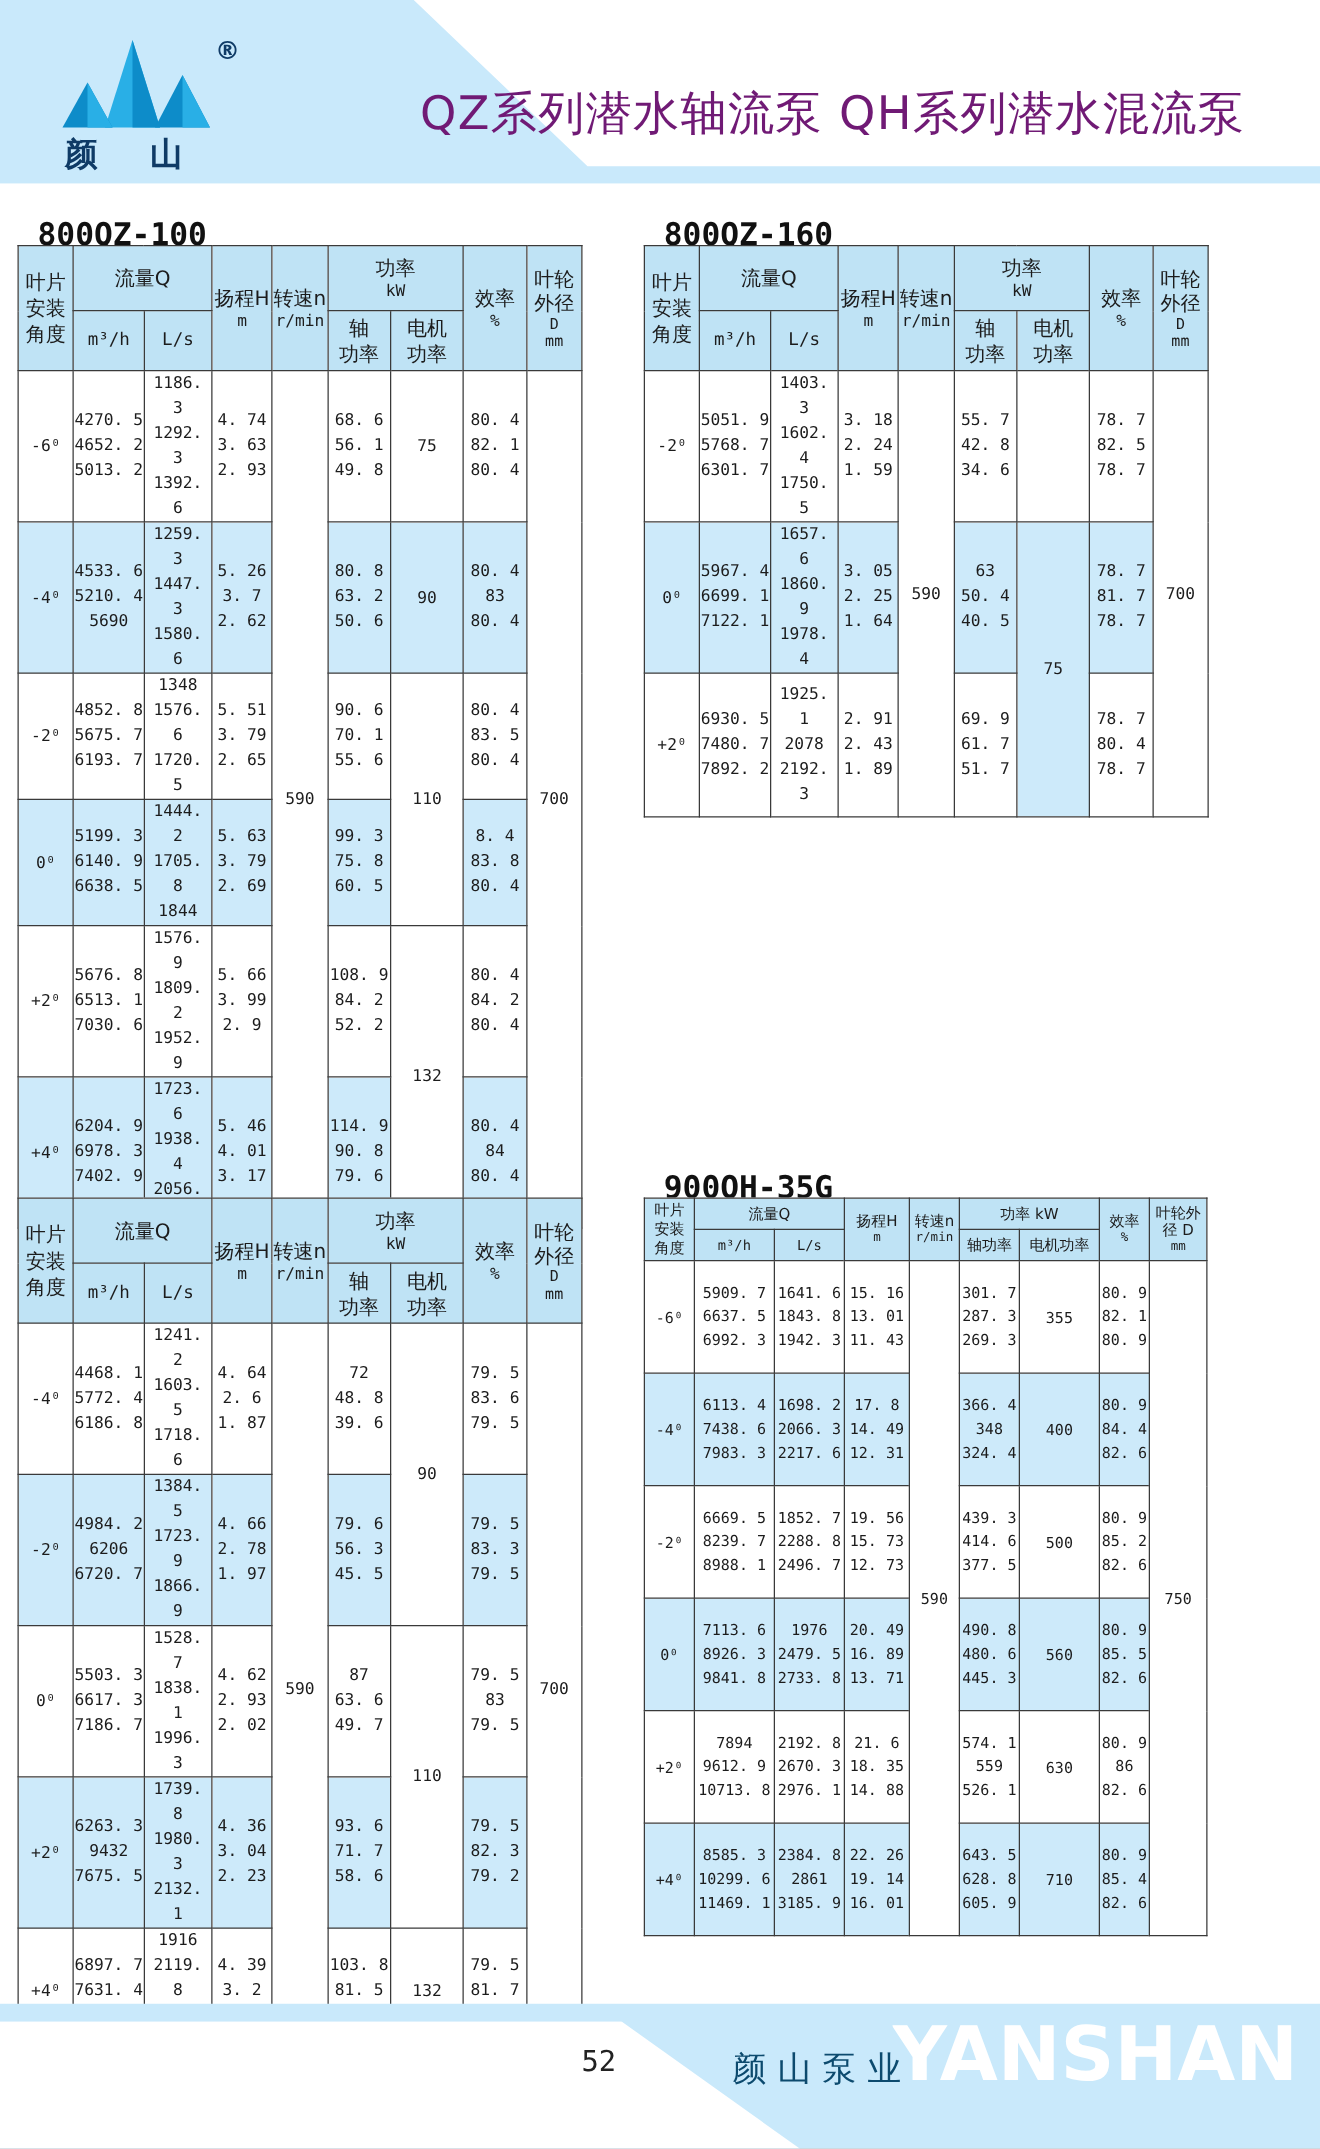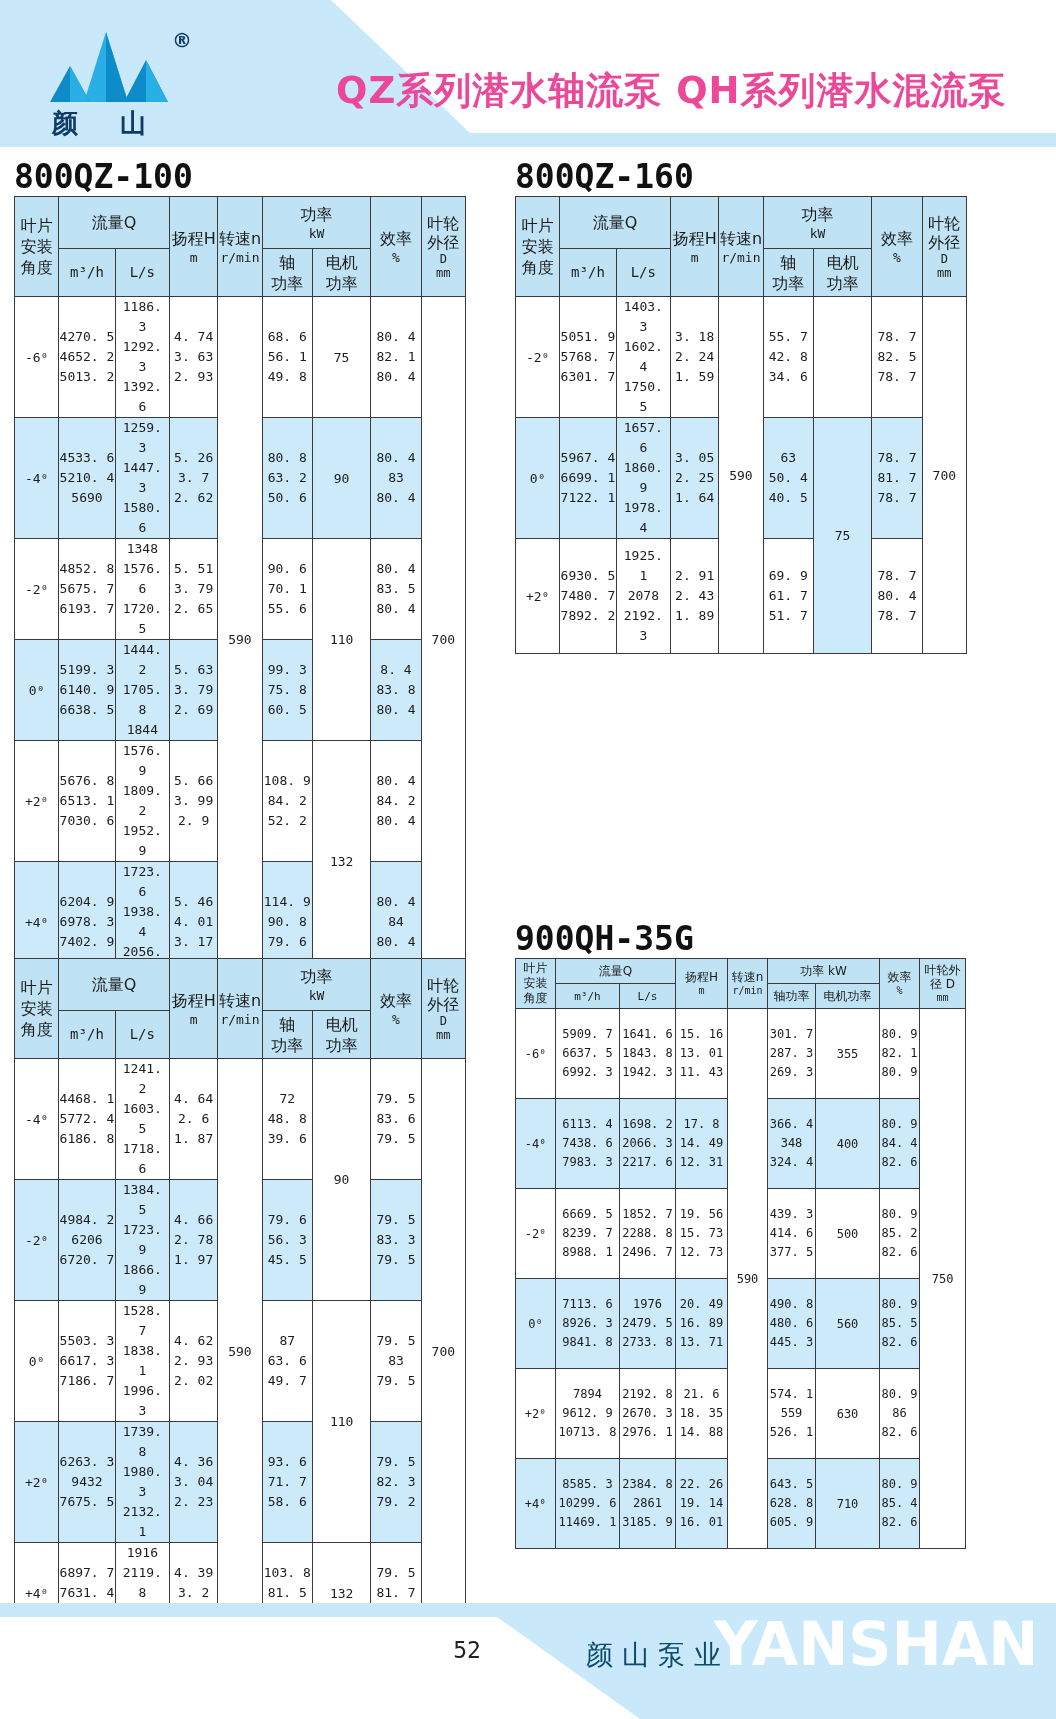--- a/index.html
+++ b/index.html
@@ -15,24 +15,24 @@
         font-family:"DejaVu Sans",sans-serif;color:var(--ink);}
   
   .banner{position:absolute;top:0;left:0;width:1056px;height:150px;}
   .banner-bg{position:absolute;top:0;left:0;width:1056px;height:147px;background:var(--band);
              clip-path:polygon(0 0,331px 0,470px 133px,1056px 133px,1056px 147px,0 147px);}
   .logo{position:absolute;left:40px;top:26px;width:180px;height:112px;}
   .logo svg{display:block;}
   .logo-reg{position:absolute;left:132px;top:2px;font-size:20px;color:var(--navy);font-weight:bold;}
   .logo-text{position:absolute;left:12px;top:80px;font-size:26px;font-weight:bold;color:var(--navy);
              letter-spacing:42px;white-space:nowrap;}
-  .page-title{position:absolute;left:336px;top:66px;margin:0;font-size:37px;font-weight:bold;
-              color:#ec4899;letter-spacing:1px;white-space:nowrap;}
+  .page-title{position:absolute;left:336px;top:66px;margin:0;font-size:37px;font-weight:normal;
+              color:#701a75;letter-spacing:1px;white-space:nowrap;}
   
-  .tbl-title{position:absolute;margin:0;font-size:33px;font-weight:bold;color:#111;
+  .tbl-title{position:absolute;margin:16px;font-size:25px;font-weight:bold;color:#111;
              font-family:"DejaVu Sans Mono",monospace;letter-spacing:0px;}
   .tt1{left:14px;top:157px;}  .tt2{left:515px;top:157px;}
   .tt3{left:14px;top:919px;}  .tt4{left:515px;top:919px;text-align:center;}
   
   table.data-table{position:absolute;border-collapse:collapse;table-layout:fixed;background:#fff;}
   .tbl-1{left:14px;top:196px;width:452px;}
   .tbl-2{left:515px;top:196px;width:452px;}
   .tbl-3{left:14px;top:958px;width:452px;}
   .tbl-4{left:515px;top:958px;width:450px;}
   .data-table th,.data-table td{border:1px solid var(--line);padding:0;text-align:center;
@@ -57,21 +57,21 @@
   .num{font-family:"DejaVu Sans Mono",monospace;font-size:13px;}
   .tbl-4 .num{font-size:12px;margin-top:39px;}
   td.stack div{line-height:20px;}
   .tbl-4 td.stack div{line-height:19px;}
   .bgw{background:#fff;}
   .bgb{background:var(--rowblue);}
   
   .footer-band{position:absolute;left:0;top:1603px;width:1056px;height:116px;background:var(--band);}
   .footer-notch{position:absolute;left:0;top:1617px;width:660px;height:102px;background:#fff;
                 clip-path:polygon(0 0,497px 0,640px 102px,0 102px);}
-  .page-number{position:absolute;left:432px;top:1637px;width:70px;text-align:center;
+  .page-number{position:absolute;left:444px;top:1637px;width:70px;text-align:center;
                font-size:23px;color:#222;font-family:"DejaVu Sans Mono",monospace;}
   .footer-company{position:absolute;left:586px;top:1637px;font-size:27px;color:#0c4a6e;
                   letter-spacing:9px;font-weight:500;white-space:nowrap;}
   .footer-brand{position:absolute;left:714px;top:1609px;width:345px;font-size:60px;font-weight:bold;
                 color:#fff;letter-spacing:0px;white-space:nowrap;overflow:hidden;}
 </style>
 </head>
 <body>
 
 <div class="page">

